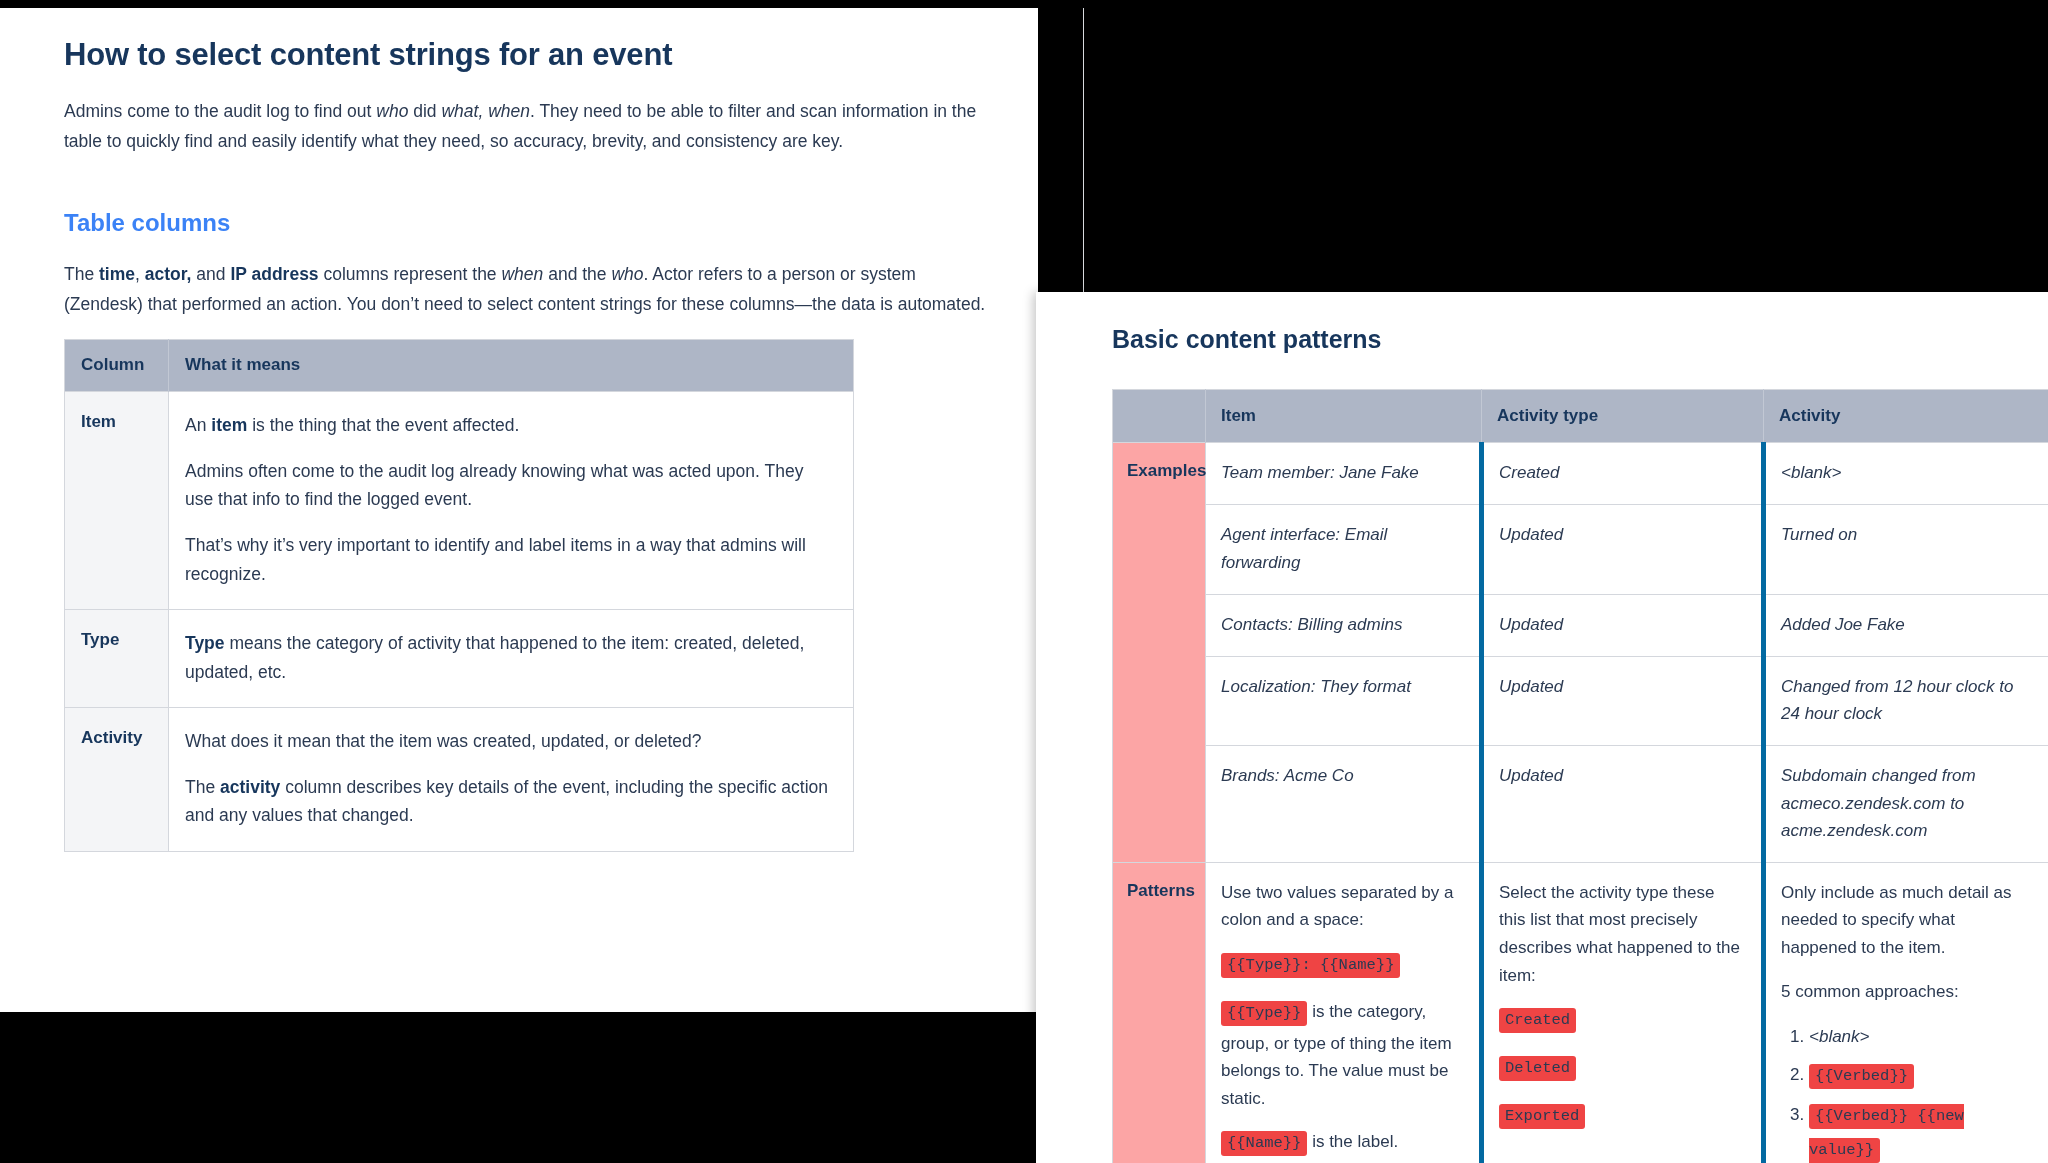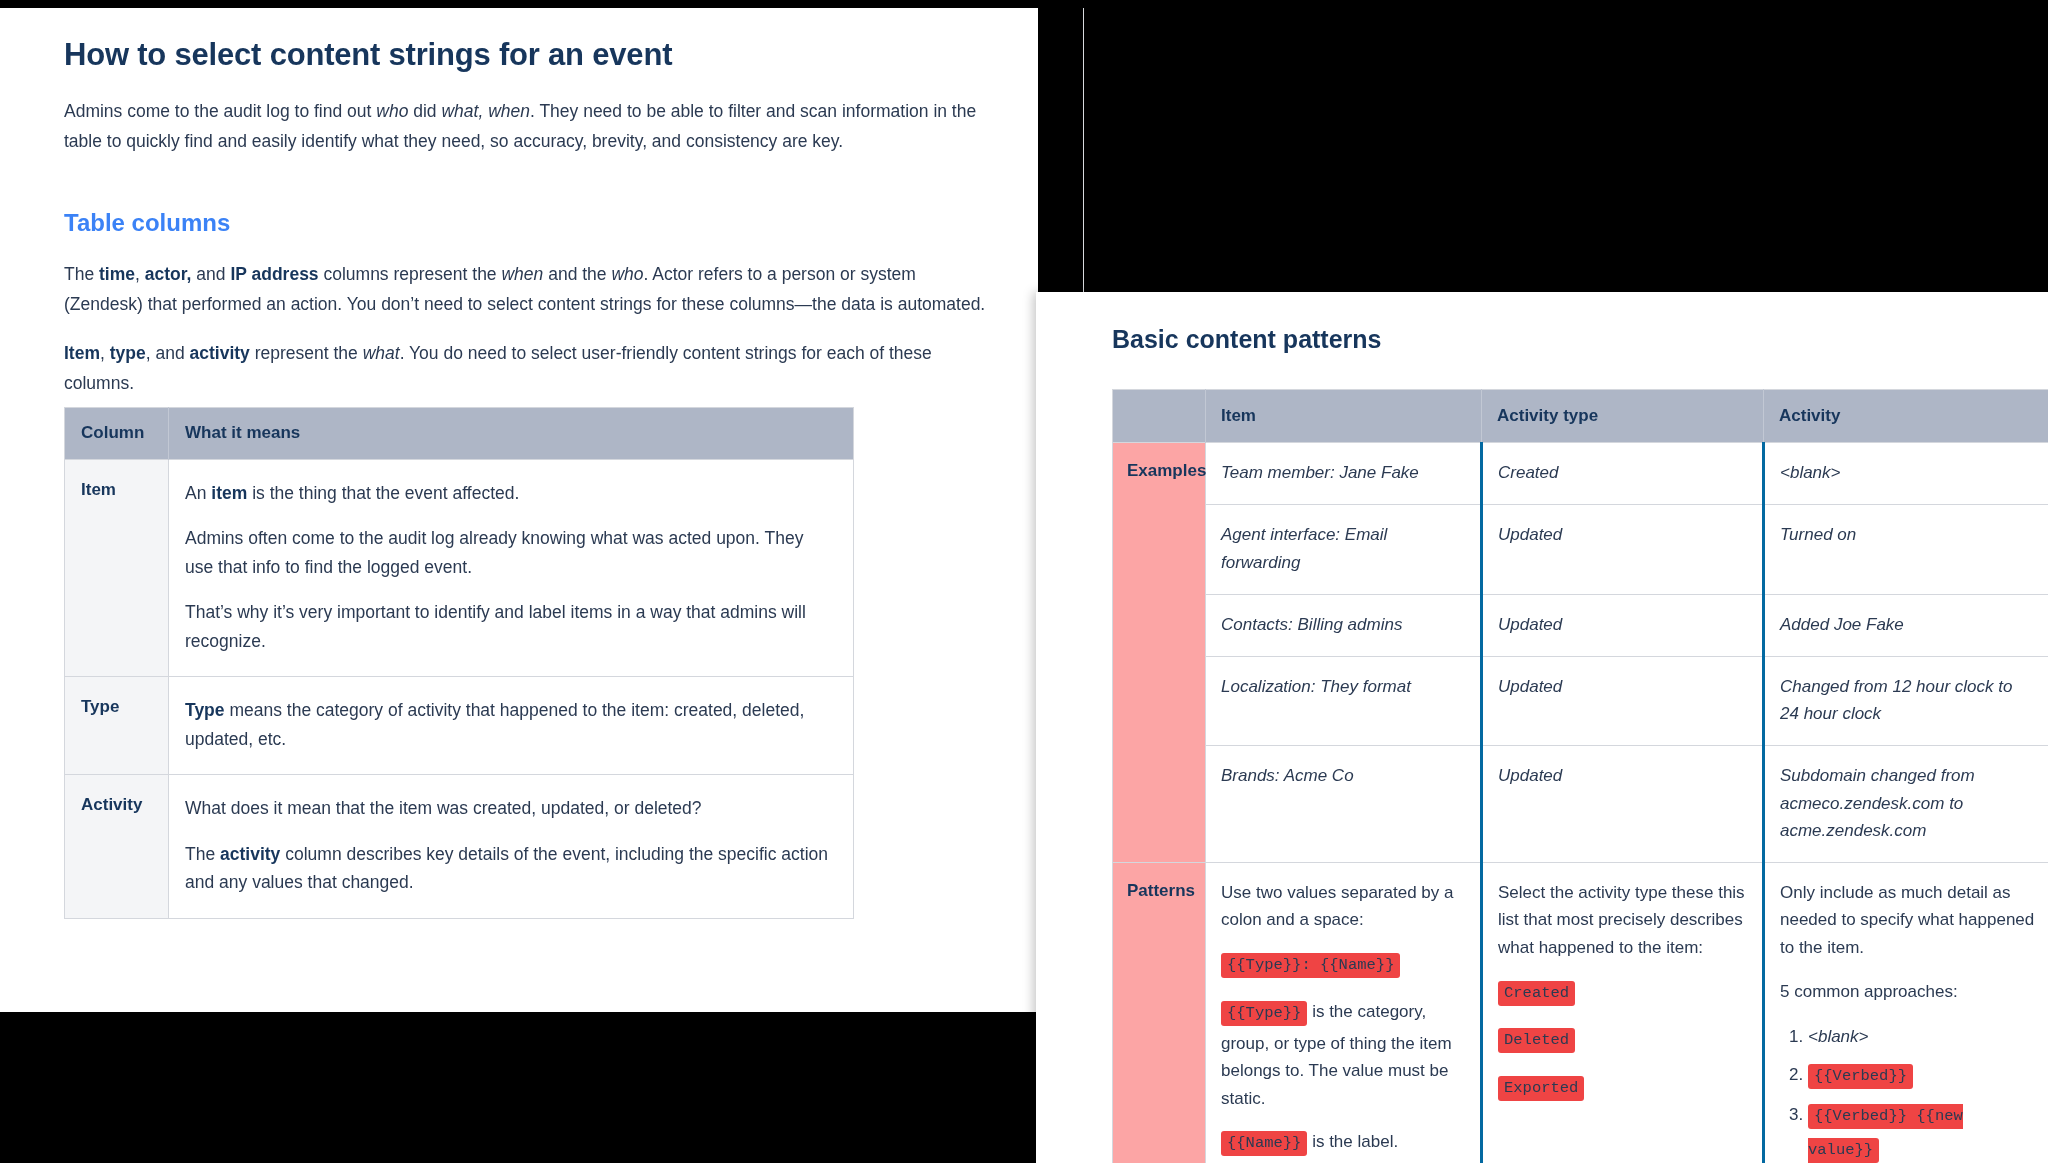--- a/index.html
+++ b/index.html
@@ -159,21 +159,21 @@
     font-weight: 700;
     padding: 18px 10px 18px 14px;
     vertical-align: top;
     border-right: 1px solid #d4d7dd;
     border-top: 1px solid #d4d7dd;
   }
   .rtd {
     background: #ffffff;
     padding: 16px 16px 18px 15px;
     vertical-align: top;
-    border-right: 3px solid #0369a1;
+    border-right: 5px solid #0369a1;
     border-top: 1px solid #d4d7dd;
     font-size: 17px;
     line-height: 1.6;
     color: #2b3a52;
   }
   .rtd.ital { font-style: italic; }
   .rtd p {
     margin: 0 0 16px 0;
     font-size: 17px;
     line-height: 1.62;
@@ -213,21 +213,20 @@
     <div class="card-left-inner">
 
       <h1 class="doc-title">How to select content strings for an event</h1>
 
       <p class="body"><span>Admins come to the audit log to find out </span><span class="i">who</span><span> did </span><span class="i">what, when</span><span>. They need to be able to filter and scan information in the table to quickly find and easily identify what they need, so accuracy, brevity, and consistency are key.</span></p>
 
       <h2 class="sec-title">Table columns</h2>
 
       <p class="body"><span>The </span><span class="b">time</span><span>, </span><span class="b">actor,</span><span> and </span><span class="b">IP address</span><span> columns represent the </span><span class="i">when</span><span> and the </span><span class="i">who</span><span>. Actor refers to a person or system (Zendesk) that performed an action. You don’t need to select content strings for these columns—the data is automated.</span></p>
 
-      <p class="body tight"><span class="b">Item</span><span>, </span><span class="b">type</span><span>, and </span><span class="b">activity</span><span> represent the </span><span class="i">what</span><span>. You do need to select user-friendly content strings for each of these columns.</span></p>
 
       <table class="tbl left-tbl">
         <colgroup>
             <col class="c1">
             <col>
           </colgroup>
         <thead>
           <tr>
             <th class="th">Column</th>
             <th class="th">What it means</th>

